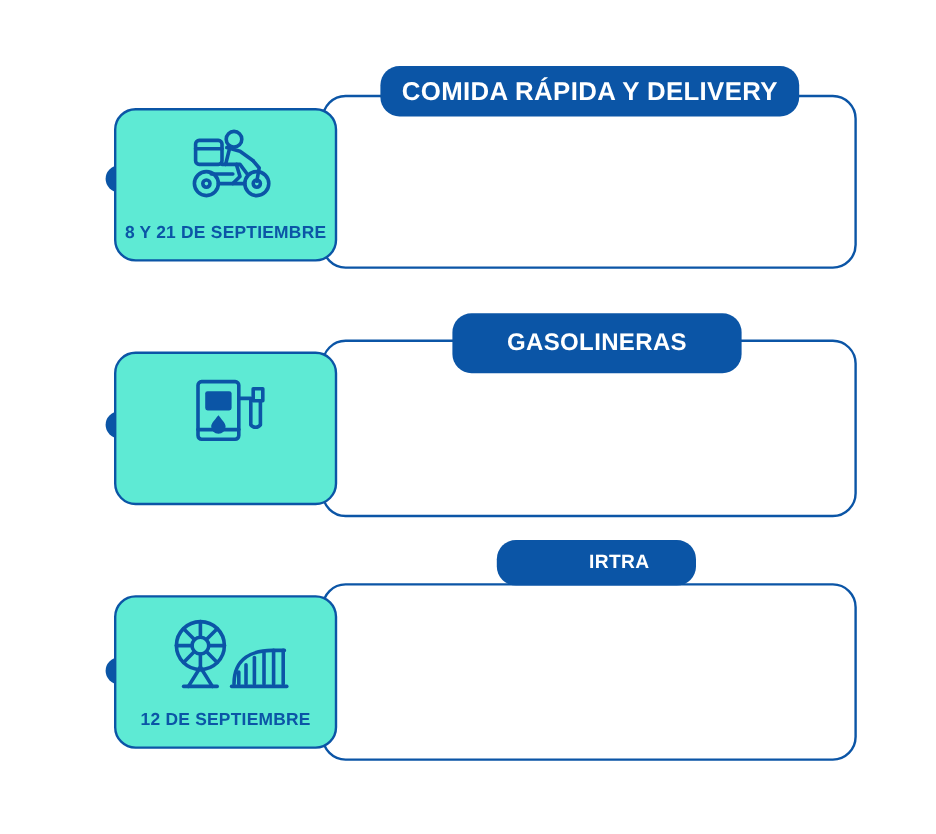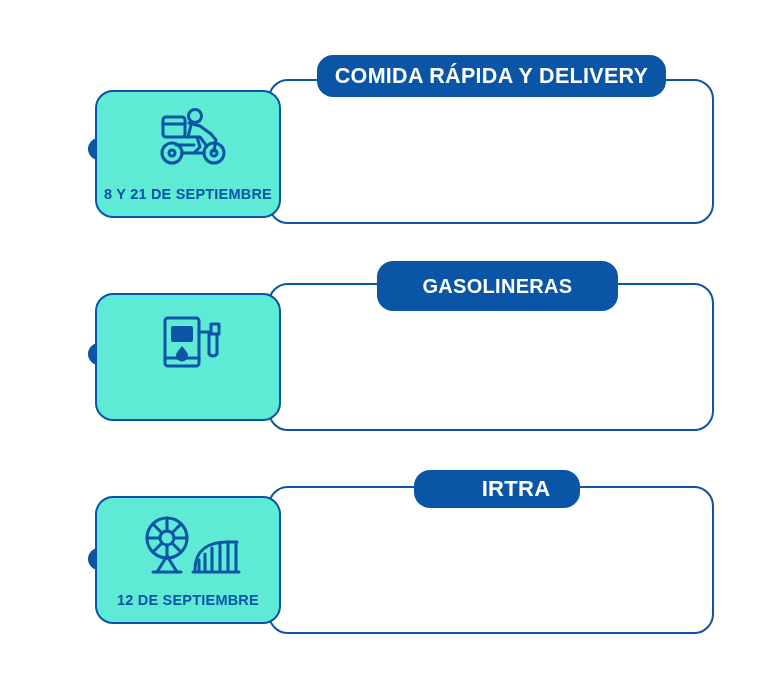--- a/index.html
+++ b/index.html
@@ -110,22 +110,22 @@
   }
   .promo-1 .header-pill {
     left: 307px; top: 13px; width: 349px; height: 42px;
     font-size: 21.5px; letter-spacing: .3px;
   }
   .promo-2 .header-pill {
     left: 367px; top: 16px; width: 241px; height: 50px;
     font-size: 20px; letter-spacing: .3px;
   }
   .promo-3 .header-pill {
-    left: 404px; top: 22px; width: 166px; height: 38px;
-    font-size: 22px; letter-spacing: .3px; padding-left: 38px;
+    left: 404px; top: 2px; width: 166px; height: 38px;
+    font-size: 16px; letter-spacing: .3px; padding-left: 38px;
   }
 
   
   .content {
     position: absolute;
     left: 0; right: 0;
     text-align: center;
   }
   .promo-1 .content { top: 66px; }
   .promo-2 .content { top: 68px; }

